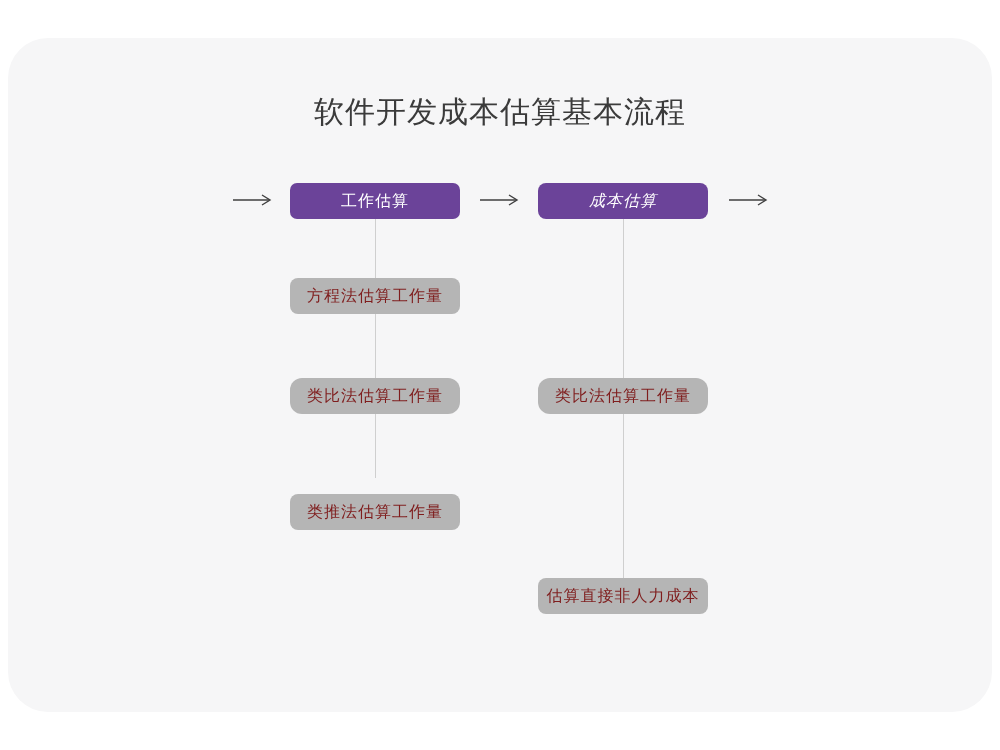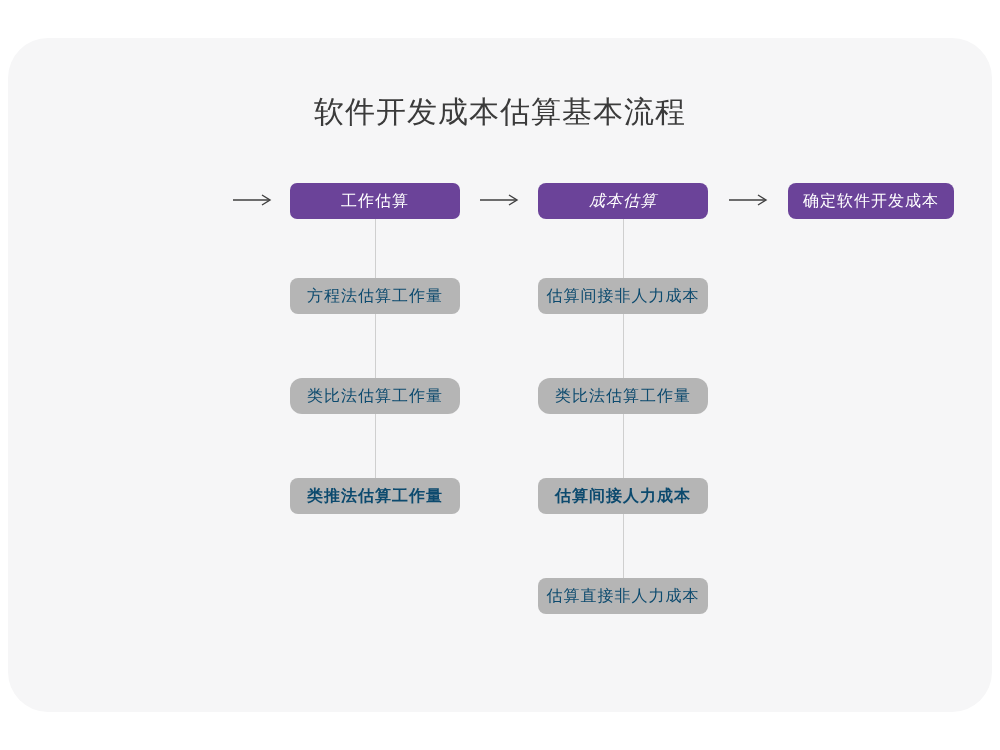--- a/index.html
+++ b/index.html
@@ -47,21 +47,21 @@
     border-radius: 8px;
     display: flex;
     align-items: center;
     justify-content: center;
     font-size: 16px;
     letter-spacing: 1px;
     color: var(--node-text);
     z-index: 2;
   }
   .node.main { background: var(--primary); }
-  .node.sub  { background: var(--secondary); color: #0c4a6e; }
+  .node.sub  { background: var(--secondary); color: #7f1d1d; }
   .arrow {
     position: absolute;
     top: 156px;
     width: 40px; height: 12px;
     z-index: 1;
   }
   .vline {
     position: absolute;
     width: 1px;
     background: var(--connector);
@@ -74,21 +74,21 @@
   .n-main-2 { left: 530px; width: 170px; font-style: italic; }
   .n-main-3 { left: 780px; width: 166px; }
   .a-0 { left: 224px; }
   .a-1 { left: 471px; }
   .a-2 { left: 720px; }
   
   .col-work { left: 282px; width: 170px; }
   .col-cost { left: 530px; width: 170px; }
   .r-0 { top: 240px; }
   .r-1 { top: 340px; border-radius: 12px; }
-  .r-2 { top: 440px; font-weight: bold; }
+  .r-2 { top: 456px; }
   .r-3 { top: 540px; }
   .vline-work { left: 367px; top: 181px; height: 259px; }
   .vline-cost { left: 615px; top: 181px; height: 359px; }
 </style>
 </head>
 <body>
 
 <div class="page">
   <div class="card">
 
@@ -110,25 +110,22 @@
       <polyline points="30,1 38,6 30,11" fill="none" stroke="#3f3f3f" stroke-width="1.4"></polyline>
     </svg>
 
     <div class="node main main-row-top n-main-2">成本估算</div>
 
     <svg class="arrow a-2" viewBox="0 0 40 12">
       <line x1="1" y1="6" x2="37" y2="6" stroke="#3f3f3f" stroke-width="1.4"></line>
       <polyline points="30,1 38,6 30,11" fill="none" stroke="#3f3f3f" stroke-width="1.4"></polyline>
     </svg>
 
-    <div class="node main main-row-top n-main-3">确定软件开发成本</div>
 
     <div class="node sub col-work r-0">方程法估算工作量</div>
     <div class="node sub col-work r-1">类比法估算工作量</div>
     <div class="node sub col-work r-2">类推法估算工作量</div>
 
-    <div class="node sub col-cost r-0">估算间接非人力成本</div>
     <div class="node sub col-cost r-1">类比法估算工作量</div>
-    <div class="node sub col-cost r-2">估算间接人力成本</div>
     <div class="node sub col-cost r-3">估算直接非人力成本</div>
 
   </div>
 </div>
 
 </body></html>

